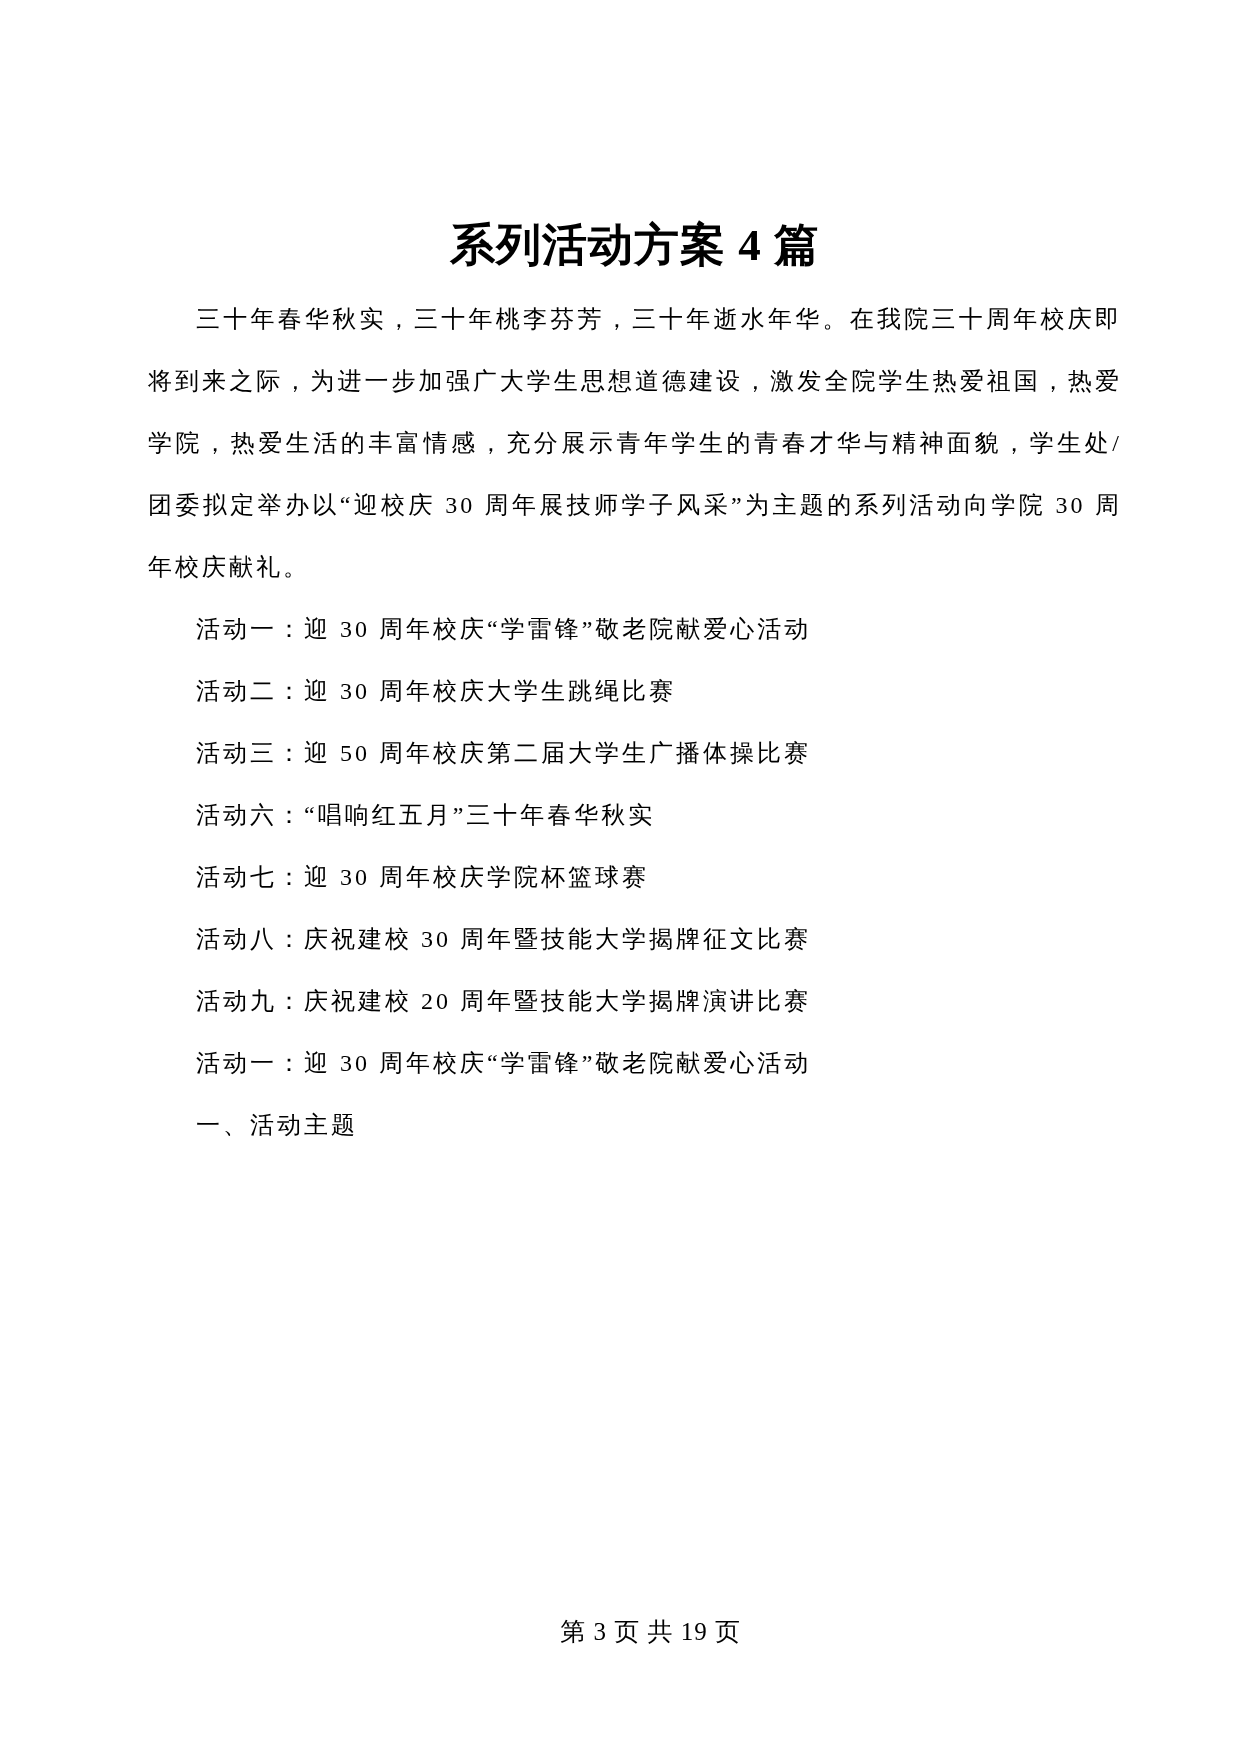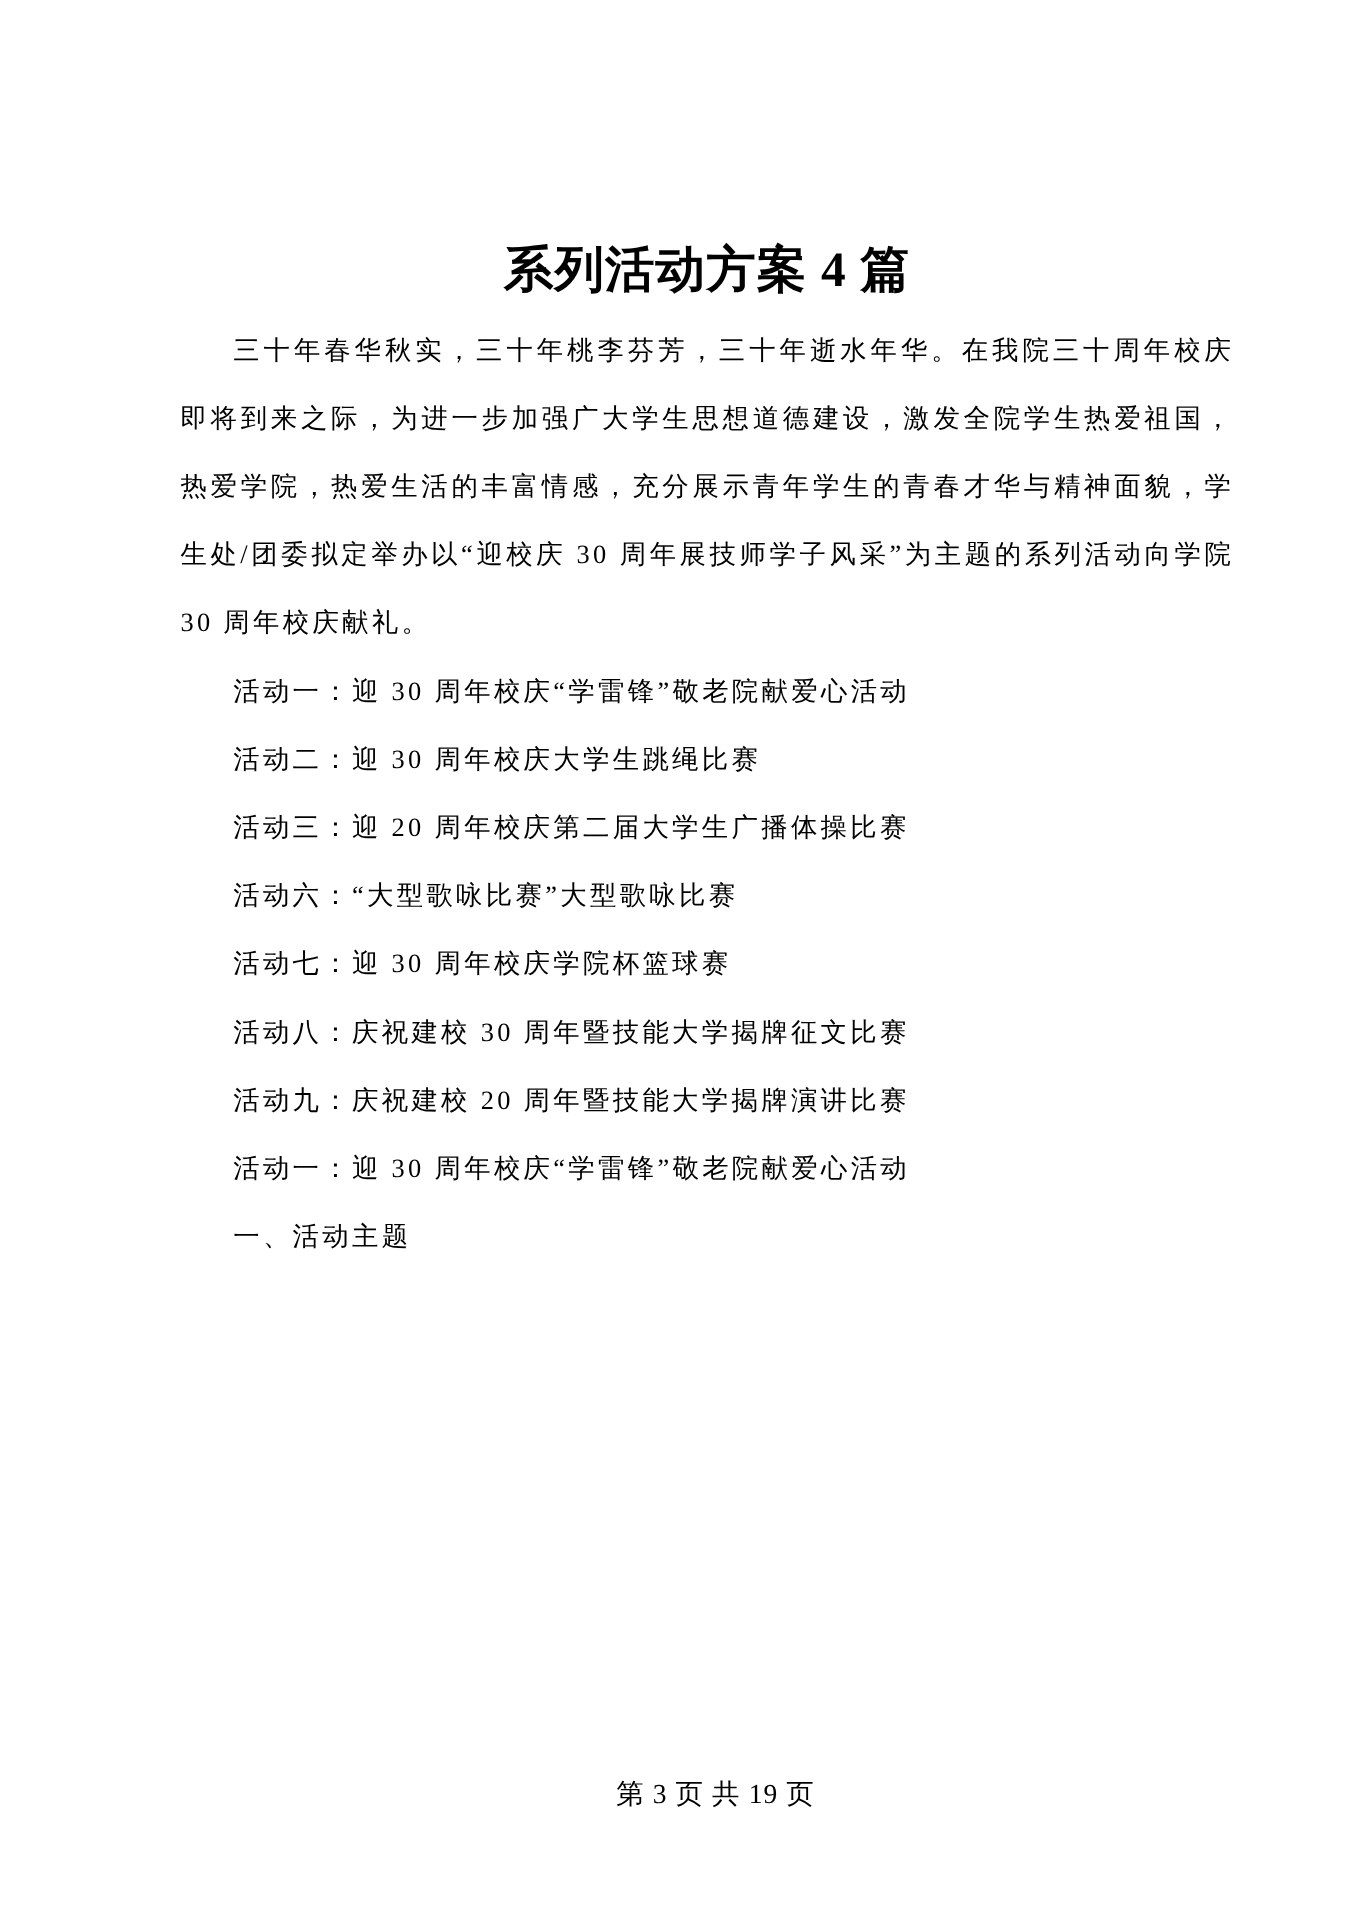--- a/index.html
+++ b/index.html
@@ -12,21 +12,20 @@
     width: 1241px;
     height: 1754px;
     background: #ffffff;
     color: #000000;
     font-family: "Liberation Serif", "DejaVu Serif", serif;
     overflow: hidden;
     box-sizing: border-box;
   }
   .content {
     padding: 222px 119px 0 148px;
-    margin-left: 16px;
   }
   .doc-title {
     margin: 0 0 20px 0;
     font-size: 45px;
     line-height: 46px;
     font-weight: bold;
     text-align: center;
     letter-spacing: 1px;
     white-space: nowrap;
   }
@@ -55,22 +54,22 @@
 </head>
 <body>
 
 <div class="page">
   <div class="content">
     <h1 class="doc-title">系列活动方案 4 篇</h1>
     <div class="doc-body">
         <p class="para">三十年春华秋实，三十年桃李芬芳，三十年逝水年华。在我院三十周年校庆即将到来之际，为进一步加强广大学生思想道德建设，激发全院学生热爱祖国，热爱学院，热爱生活的丰富情感，充分展示青年学生的青春才华与精神面貌，学生处/团委拟定举办以“迎校庆 30 周年展技师学子风采”为主题的系列活动向学院 30 周年校庆献礼。</p>
         <p class="para">活动一：迎 30 周年校庆“学雷锋”敬老院献爱心活动</p>
         <p class="para">活动二：迎 30 周年校庆大学生跳绳比赛</p>
-        <p class="para">活动三：迎 20 周年校庆第二届大学生广播体操比赛</p>
-        <p class="para">活动六：“大型歌咏比赛”大型歌咏比赛</p>
+        <p class="para">活动三：迎 50 周年校庆第二届大学生广播体操比赛</p>
+        <p class="para">活动六：“唱响红五月”三十年春华秋实</p>
         <p class="para">活动七：迎 30 周年校庆学院杯篮球赛</p>
         <p class="para">活动八：庆祝建校 30 周年暨技能大学揭牌征文比赛</p>
         <p class="para">活动九：庆祝建校 20 周年暨技能大学揭牌演讲比赛</p>
         <p class="para">活动一：迎 30 周年校庆“学雷锋”敬老院献爱心活动</p>
         <p class="para">一、活动主题</p>
       </div>
   </div>
   <div class="page-footer">
     <span>第 3 页 共 19 页</span>
   </div>

